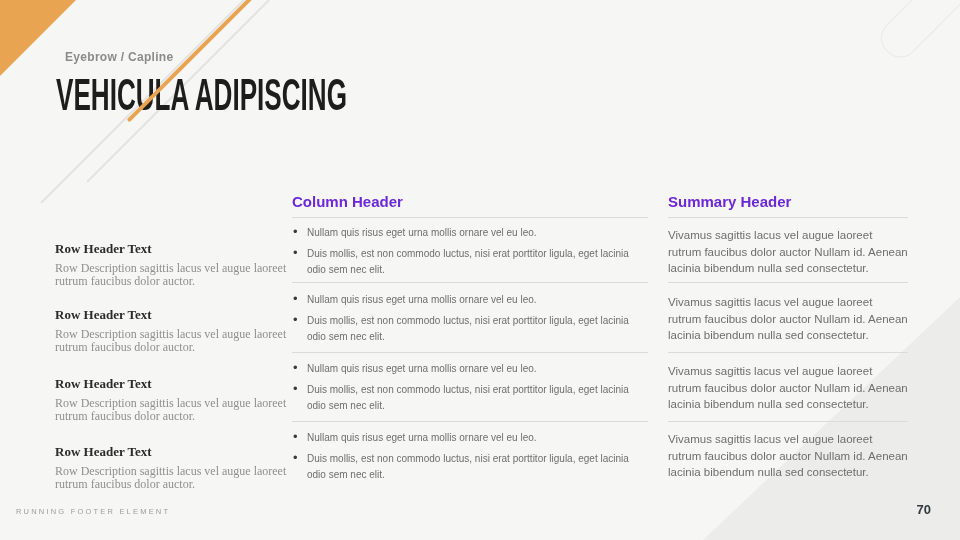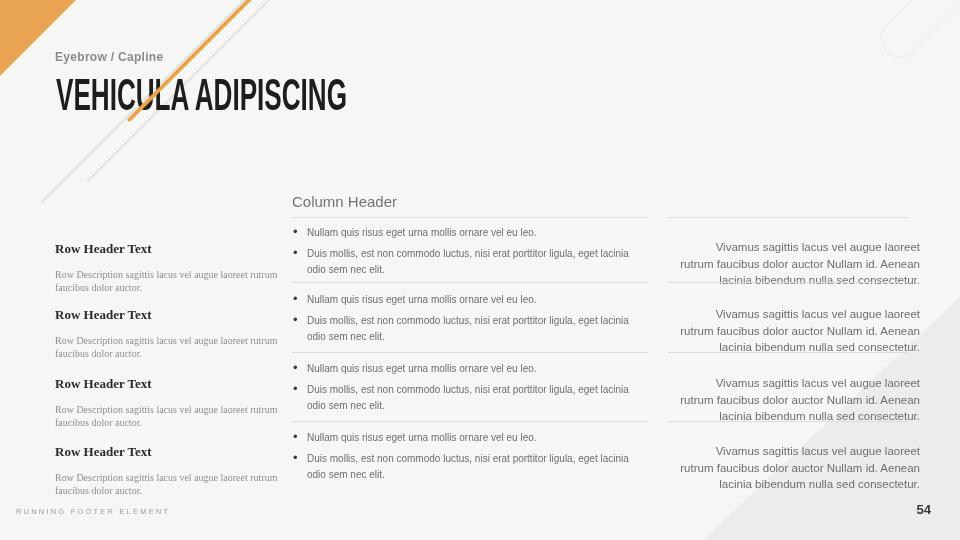--- a/index.html
+++ b/index.html
@@ -27,57 +27,57 @@
     border:1px solid #E9E9E6; border-radius:18px;
     transform:rotate(-45deg); transform-origin:18px 18px;
   }
   .tri-br {
     position:absolute; left:703px; top:297px; width:257px; height:243px;
     background:#ECECEA; clip-path:polygon(100% 0,100% 100%,0 100%);
   }
 
   
   .eyebrow {
-    position:absolute; left:55px; top:50px;
+    position:absolute; left:65px; top:50px;
     font-size:12px; font-weight:bold; color:#8B8B8B; letter-spacing:.3px;
   }
   .title {
     position:absolute; left:56px; top:72px; margin:0;
     font-size:45px; line-height:45px; font-weight:bold; color:#1D1D1B;
     transform:scaleX(0.58); transform-origin:left top; white-space:nowrap;
     z-index:4;
   }
 
   
   .thead {
     position:absolute; top:193px;
-    font-size:15px; font-weight:normal; color:#737373; z-index:2;
+    font-size:15px; font-weight:bold; color:#6d28d9; z-index:2;
   }
   .hrule { position:absolute; height:1px; background:#DBDBD9; z-index:2; }
   .hrule.mid   { left:292px; width:356px; }
   .hrule.right { left:668px; width:240px; }
 
   .cell { position:absolute; z-index:2; }
   .cell.left { left:55px; width:235px;font-family:Liberation Serif, serif; }
   .row-h { font-size:13px; font-weight:bold; color:#2B2B2B; }
-  .row-d { margin-top:11px; font-size:10px; line-height:13px; color:#8F8F8F; }
+  .row-d { margin-top:5px; font-size:12px; line-height:13px; color:#8F8F8F; }
 
   ul.bullets { left:292px; width:356px; margin:0; padding:0; list-style:none; }
   ul.bullets li {
     position:relative; padding-left:15px; margin-bottom:4px;
     font-size:10px; line-height:16.5px; color:#6E6E6E;
   }
   ul.bullets li::before {
     content:"\2022"; position:absolute; left:1px; top:-1px;
     color:#3A3A3A; font-size:13px;
   }
 
   p.summary {
-    left:668px; width:240px; margin:12px;
-    font-size:11.5px; line-height:16.5px; color:#6E6E6E;text-align:right;
+    left:668px; width:240px; margin:0;
+    font-size:11.5px; line-height:16.5px; color:#6E6E6E;
   }
 
   
   .footer {
     position:absolute; left:16px; top:507px;
     font-size:7.5px; letter-spacing:2.2px; color:#9C9C99;
   }
   .page-num {
     position:absolute; left:885px; top:502px; width:46px; text-align:right;
     font-size:13px; font-weight:bold; color:#343840; z-index:3;
@@ -92,20 +92,21 @@
   <div class="line gray-a"></div>
   <div class="line gray-b"></div>
   <div class="capsule"></div>
   <div class="tri-br"></div>
 
   <div class="eyebrow">Eyebrow / Capline</div>
   <h1 class="title">VEHICULA ADIPISCING</h1>
   <div class="line accent"></div>
 
   <div class="thead" style="left:292px">Column Header</div>
+  <div class="thead" style="left:668px">Summary Header</div>
   <div class="hrule mid" style="top:217px"></div>
   <div class="hrule right" style="top:217px"></div>
 
   <div class="cell left" style="top:241px">
     <div class="row-h">Row Header Text</div>
     <div class="row-d">Row Description sagittis lacus vel augue laoreet rutrum faucibus dolor auctor.</div>
   </div>
   <ul class="cell bullets" style="top:225px">
     <li>Nullam quis risus eget urna mollis ornare vel eu leo.</li>
     <li>Duis mollis, est non commodo luctus, nisi erat porttitor ligula, eget lacinia odio sem nec elit.</li>
@@ -142,15 +143,15 @@
     <div class="row-h">Row Header Text</div>
     <div class="row-d">Row Description sagittis lacus vel augue laoreet rutrum faucibus dolor auctor.</div>
   </div>
   <ul class="cell bullets" style="top:430px">
     <li>Nullam quis risus eget urna mollis ornare vel eu leo.</li>
     <li>Duis mollis, est non commodo luctus, nisi erat porttitor ligula, eget lacinia odio sem nec elit.</li>
   </ul>
   <p class="cell summary" style="top:431px">Vivamus sagittis lacus vel augue laoreet rutrum faucibus dolor auctor Nullam id. Aenean lacinia bibendum nulla sed consectetur.</p>
 
   <div class="footer">RUNNING FOOTER ELEMENT</div>
-  <div class="page-num">54</div>
+  <div class="page-num">70</div>
 
 </div>
 
 </body></html>

